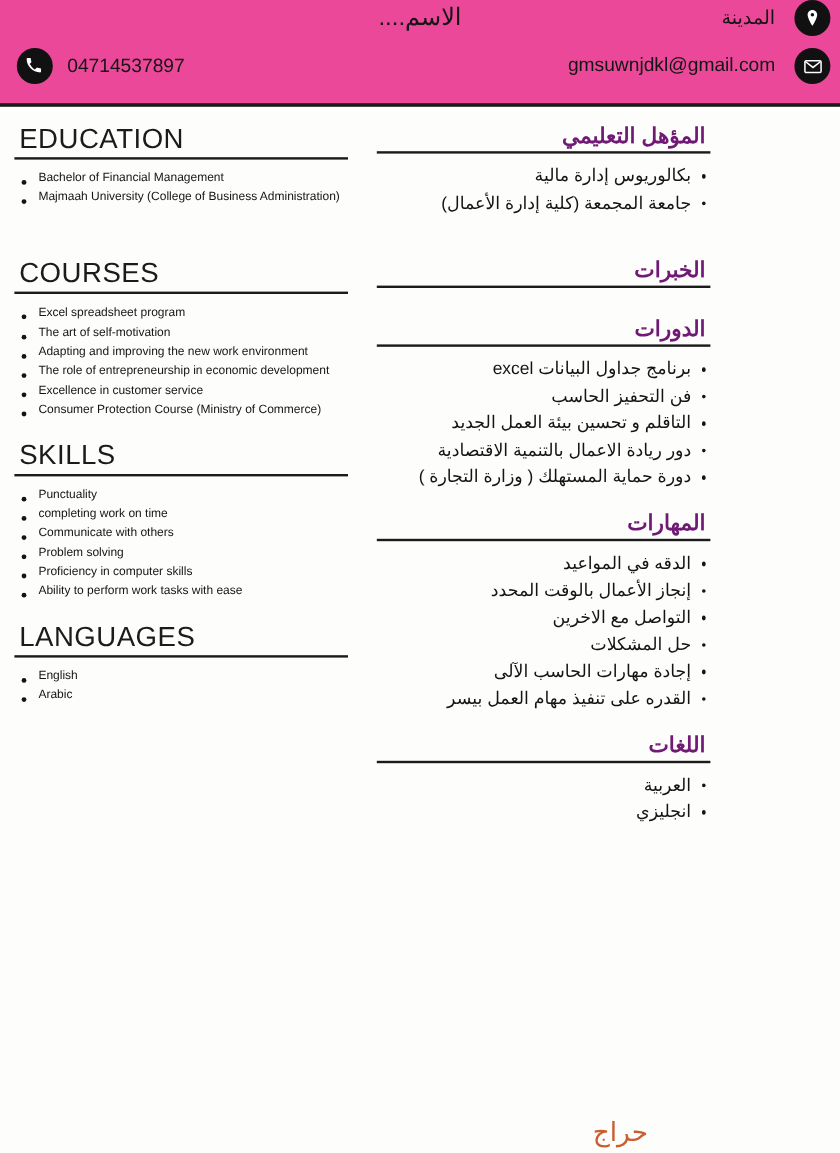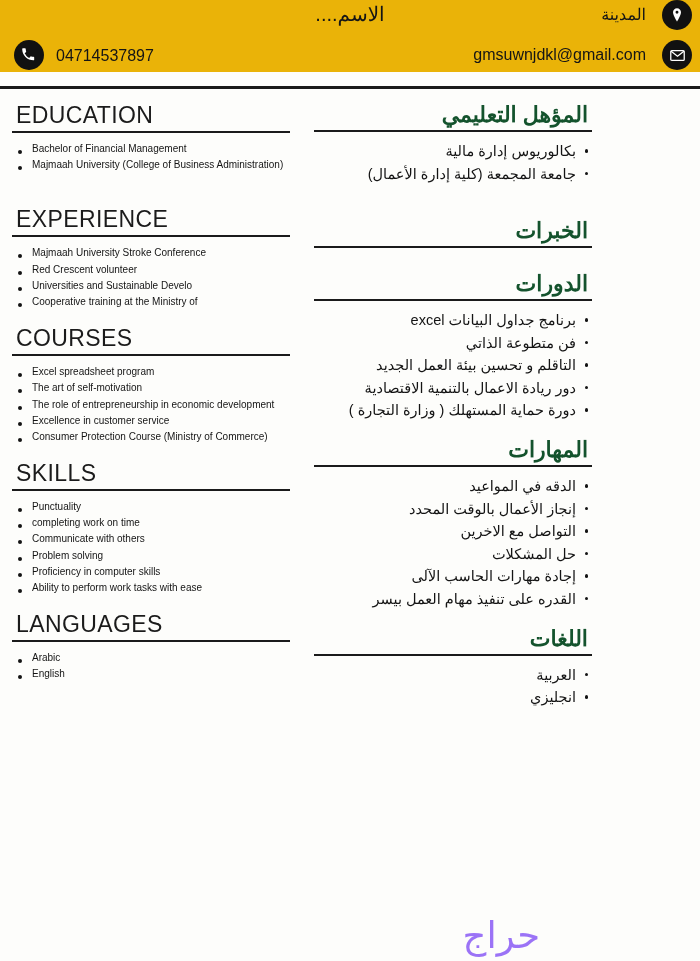--- a/index.html
+++ b/index.html
@@ -10,22 +10,22 @@
     background: #fdfdfb;
     font-family: "Liberation Sans", sans-serif;
     color: #111;
     overflow: hidden;
     position: relative;
   }
 
   
   .header {
     position: relative;
-    height: 72px;
-    background: #eab308;
+    height: 88px;
+    background: #ec4899;
   }
   .hdr-name {
     position: absolute;
     top: 2px;
     left: 0;
     width: 700px;
     text-align: center;
     font-size: 20px;
     direction: rtl;
     color: #151515;
@@ -98,23 +98,23 @@
   .sec-title-en {
     font-size: 23px;
     font-weight: 400;
     letter-spacing: .4px;
     color: #1b1b1b;
     padding: 6px 0 2px 4px;
     border-bottom: 2.5px solid #1b1b1b;
     margin: 0 0 9px 0;
   }
   .sec-title-ar {
-    font-size: 22px;
+    font-size: 18px;
     font-weight: 700;
-    color: #14532d;
+    color: #701a75;
     padding: 6px 4px 2px 0;
     border-bottom: 2.5px solid #1b1b1b;
     margin: 0 0 9px 0;
   }
 
   ul.list {
     margin: 0;
     padding: 0;
     list-style: none;
   }
@@ -157,22 +157,22 @@
   }
 
   .spacer-edu { height: 26px; }
   .spacer-small { height: 8px; }
 
   
   .watermark {
     position: absolute;
     bottom: 4px;
     right: 160px;
-    font-size: 37px;
-    color: #8b5cf6;
+    font-size: 22px;
+    color: #c2410c;
     font-family: "DejaVu Sans", sans-serif;
     direction: rtl;
     opacity: .85;
     pointer-events: none;
     letter-spacing: -2px;
     margin-top: 34px;
   }
 </style>
 </head>
 <body>
@@ -212,36 +212,28 @@
 
     <div class="sec">
       <div class="sec-title-en">EDUCATION</div>
       <ul class="list">
         <li>Bachelor of Financial Management</li>
         <li>Majmaah University (College of Business Administration)</li>
       </ul>
     </div>
     <div class="spacer-edu"></div>
 
-    <div class="sec">
-      <div class="sec-title-en">EXPERIENCE</div>
-      <ul class="list">
-        <li>Majmaah University Stroke Conference</li>
-        <li>Red Crescent volunteer</li>
-        <li>Universities and Sustainable Develo</li>
-        <li>Cooperative training at the Ministry of</li>
-      </ul>
-    </div>
     <div class="spacer-small"></div>
 
     <div class="sec">
       <div class="sec-title-en">COURSES</div>
       <ul class="list">
         <li>Excel spreadsheet program</li>
         <li>The art of self-motivation</li>
+        <li>Adapting and improving the new work environment</li>
         <li>The role of entrepreneurship in economic development</li>
         <li>Excellence in customer service</li>
         <li>Consumer Protection Course (Ministry of Commerce)</li>
       </ul>
     </div>
     <div class="spacer-small"></div>
 
     <div class="sec">
       <div class="sec-title-en">SKILLS</div>
       <ul class="list">
@@ -251,22 +243,22 @@
         <li>Problem solving</li>
         <li>Proficiency in computer skills</li>
         <li>Ability to perform work tasks with ease</li>
       </ul>
     </div>
     <div class="spacer-small"></div>
 
     <div class="sec">
       <div class="sec-title-en">LANGUAGES</div>
       <ul class="list">
+        <li>English</li>
         <li>Arabic</li>
-        <li>English</li>
       </ul>
     </div>
 
   </div>
 
   <div class="col col-ar">
 
     <div class="sec">
       <div class="sec-title-ar">المؤهل التعليمي</div>
       <ul class="list">
@@ -278,21 +270,21 @@
 
     <div class="sec">
       <div class="sec-title-ar">الخبرات</div>
     </div>
     <div class="spacer-small"></div>
 
     <div class="sec">
       <div class="sec-title-ar">الدورات</div>
       <ul class="list">
         <li>برنامج جداول البيانات excel</li>
-        <li>فن متطوعة الذاتي</li>
+        <li>فن التحفيز الحاسب</li>
         <li>التاقلم و تحسين بيئة العمل الجديد</li>
         <li>دور ريادة الاعمال بالتنمية الاقتصادية</li>
         <li>دورة حماية المستهلك ( وزارة التجارة )</li>
       </ul>
     </div>
     <div class="spacer-small"></div>
 
     <div class="sec">
       <div class="sec-title-ar">المهارات</div>
       <ul class="list">

